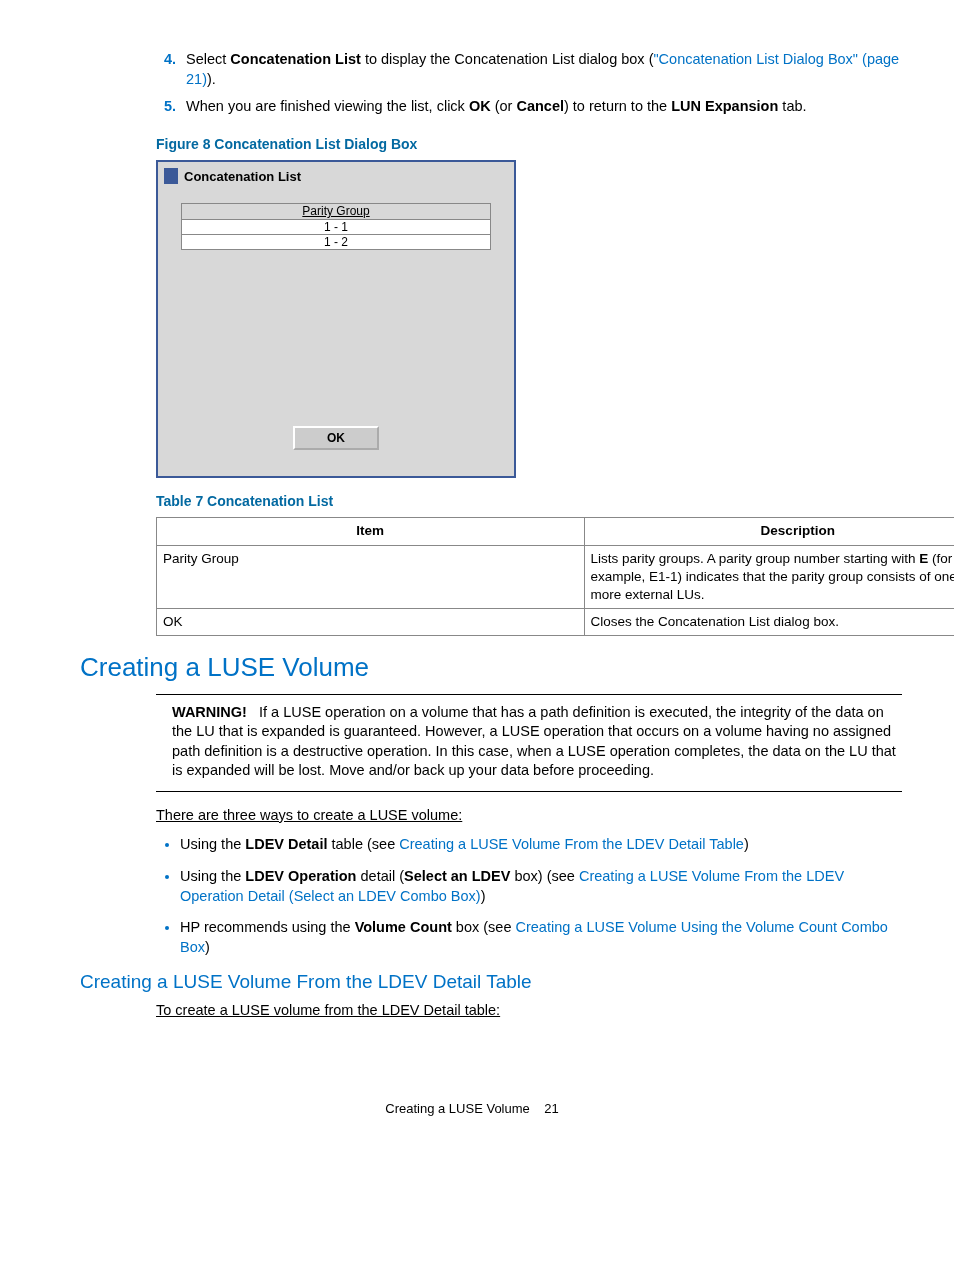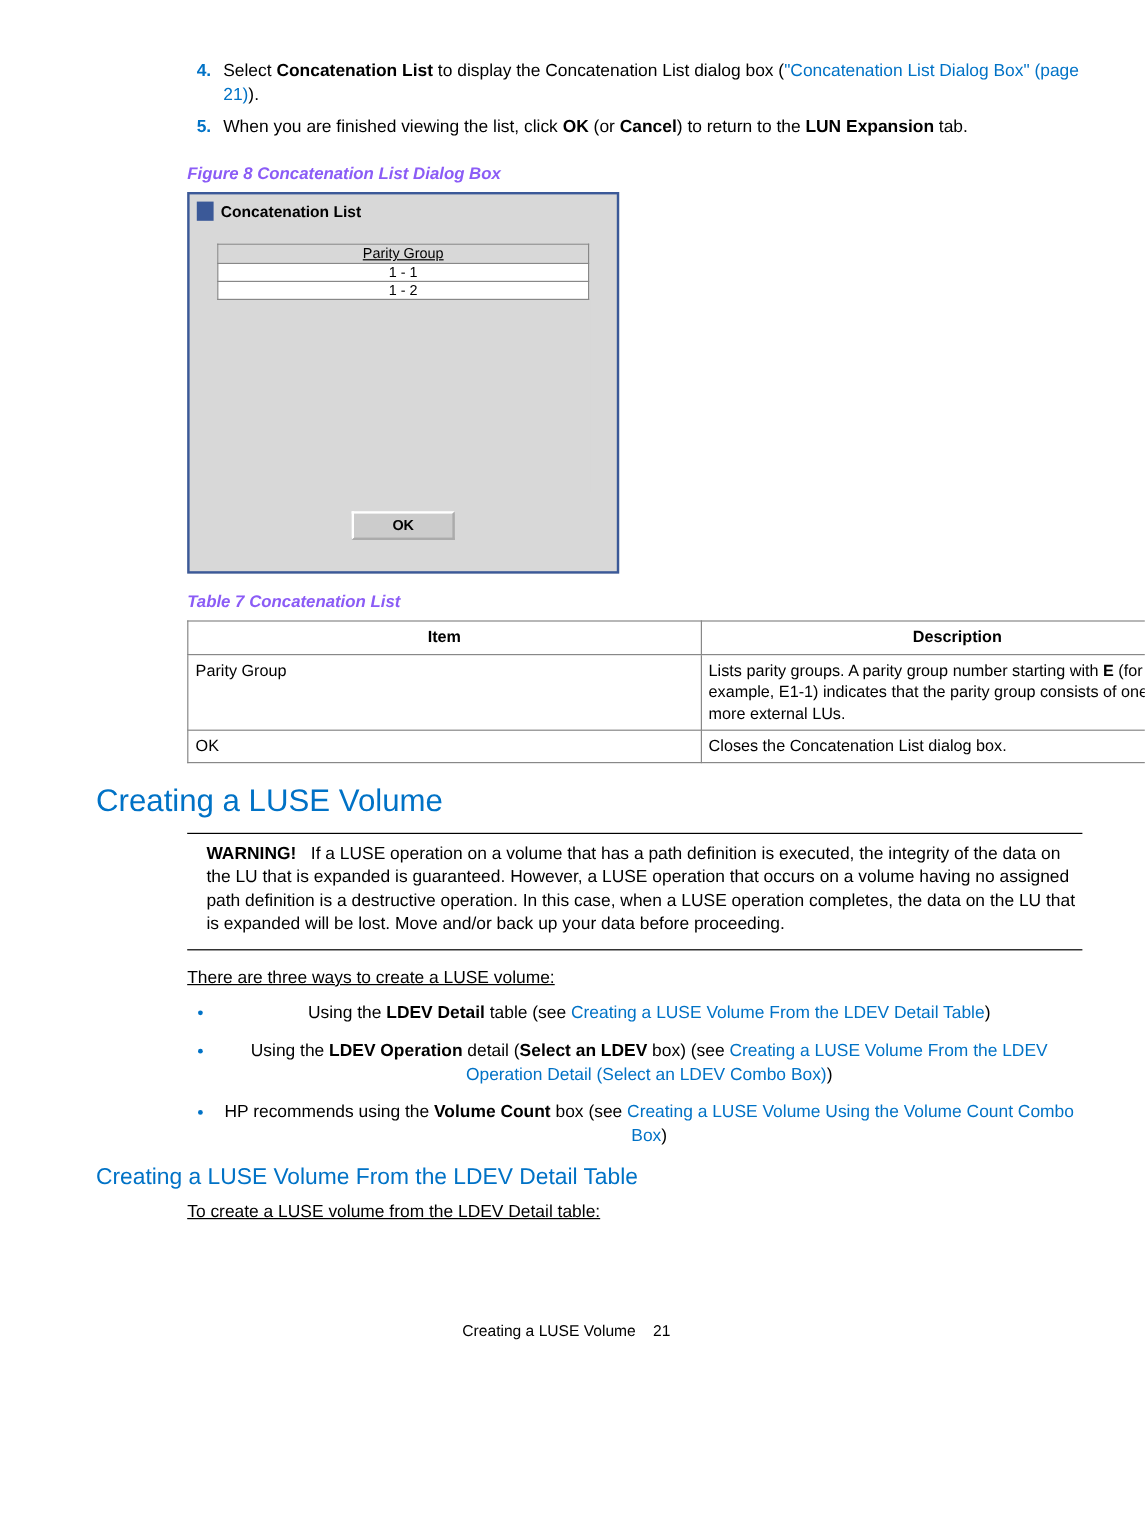--- a/index.html
+++ b/index.html
@@ -7,21 +7,21 @@
   font-size: 14.5px;
   color: #000;
   margin: 0;
   padding: 50px 52px 40px 52px;
   width: 850px;
   line-height: 1.35;
 }
 ol.steps { padding-left: 128px; margin: 0 0 18px 0; }
 ol.steps li { padding-left: 6px; margin-bottom: 8px; }
 ol.steps li::marker { color: #0072c6; font-weight: bold; }
-.blue-head { color: #8b5cf6; font-weight: bold; font-size: 14px; margin: 14px 0 6px 104px; font-style: italic; }
+.blue-head { color: #0369a1; font-weight: bold; font-size: 14px; margin: 14px 0 6px 104px; }
 .figure-wrap { margin-left: 104px; margin-bottom: 14px; }
 .dialog {
   border: 2px solid #3b5998; width: 356px; background: #d8d8d8;
   font-family: Arial, sans-serif; font-size: 12px;
 }
 .dialog-title { padding: 6px 6px 18px 6px; display: flex; align-items: center; }
 .dialog-title span.sq { display:inline-block; width:14px; height:16px; background:#3b5998; margin-right:6px; }
 .dialog-title b { font-size: 13px; }
 .pg-table {
   margin: 0 auto; width: 310px; border-collapse: collapse; background: #fff;
@@ -48,21 +48,21 @@
 h1.section {
   color: #0072c6; font-weight: normal; font-size: 26px; margin: 8px 0 8px 28px;
 }
 .warn-block {
   margin: 0 0 0 104px; border-top: 1px solid #000; border-bottom: 1px solid #000;
   padding: 8px 0 10px 0; display: flex; gap: 16px;
 }
 .warn-text { flex: 1; }
 .plain { margin: 14px 0 10px 104px; text-decoration: underline; }
 ul.bullets { margin: 0 0 0 128px; padding: 0; }
-ul.bullets li { margin-bottom: 12px; text-align: center; }
+ul.bullets li { margin-bottom: 12px; }
 ul.bullets li::marker { color: #0072c6; }
 a.link { color: #0072c6; text-decoration: none; }
 h2.sub { color: #0072c6; font-weight: normal; font-size: 19px; margin: 10px 0 6px 28px; }
 .footer { position: relative; margin-top: 80px; text-align: center; font-size: 13px; padding-right: 10px; }
 </style>
 </head>
 <body>
 
 <ol class="steps" start="4">
   <li>

